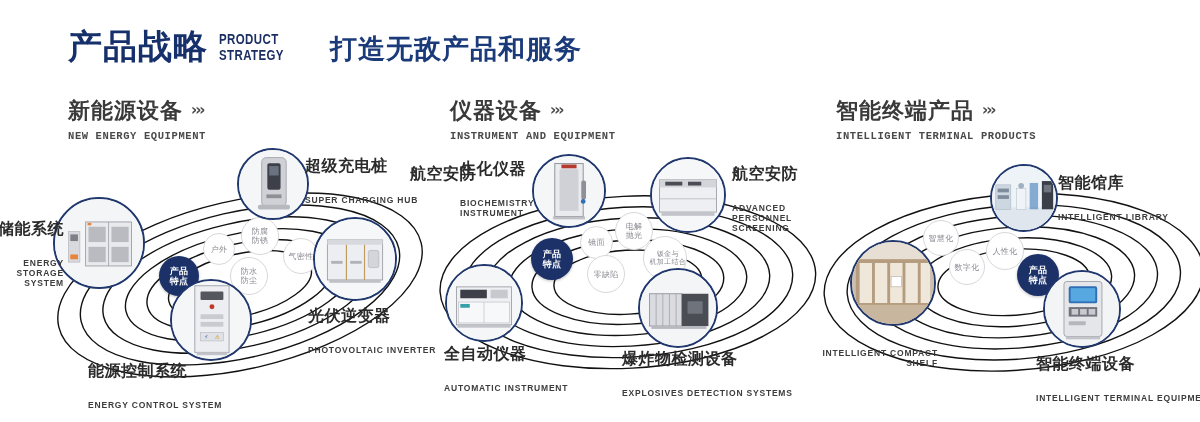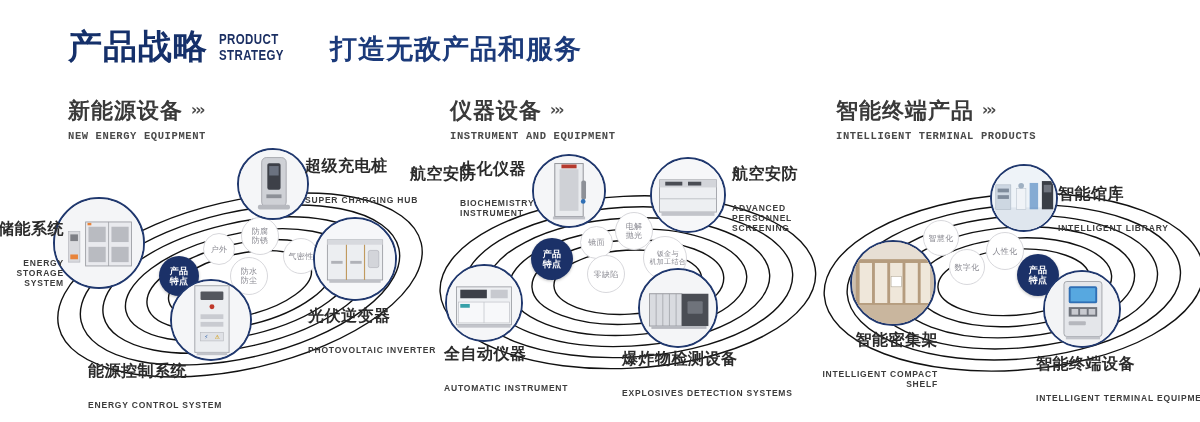--- a/index.html
+++ b/index.html
@@ -356,21 +356,21 @@
       <rect x="4" y="20" width="16" height="26" fill="#cdd7e2" stroke="#aab5c2" stroke-width="0.6"></rect>
       <rect x="6" y="24" width="12" height="4" fill="#7f8c9c"></rect>
       <rect x="6" y="31" width="12" height="4" fill="#7f8c9c"></rect>
       <rect x="26" y="24" width="10" height="22" fill="#f0f3f7" stroke="#b9c2cc" stroke-width="0.6"></rect>
       <circle cx="31" cy="21" r="3" fill="#9fb0c2"></circle>
       <rect x="40" y="18" width="9" height="28" fill="#2f6fb5" opacity="0.55"></rect>
       <rect x="53" y="16" width="12" height="30" fill="#3a3f47"></rect>
       <rect x="55" y="20" width="8" height="8" fill="#6f757f"></rect>
     </svg>
   </div>
-  <div class="cap" style="left:240px; top:24px;">
+  <div class="cap" style="left:240px; top:13px;">
     <div class="cn">智能馆库</div>
     <div class="en">INTELLIGENT LIBRARY</div>
   </div>
 
   <div class="node" style="left:32px; top:80px; width:86px; height:86px;">
     <svg viewBox="0 0 86 86" width="86" height="86">
       <rect x="0" y="0" width="86" height="86" fill="#cdbfae"></rect>
       <rect x="0" y="0" width="86" height="22" fill="#e7dfd4"></rect>
       <rect x="4" y="18" width="78" height="48" fill="#b59c7e"></rect>
       <g fill="#efe7da">
@@ -378,21 +378,20 @@
         <rect x="24" y="22" width="13" height="42"></rect>
         <rect x="40" y="22" width="13" height="42"></rect>
         <rect x="56" y="22" width="13" height="42"></rect>
         <rect x="72" y="22" width="10" height="42"></rect>
       </g>
       <rect x="41" y="36" width="11" height="11" fill="#ffffff" stroke="#b0a795" stroke-width="0.6"></rect>
       <rect x="0" y="66" width="86" height="20" fill="#c9b69e"></rect>
     </svg>
   </div>
   <div class="cap right" style="left:-4px; top:170px; width:124px;">
-    <div class="cn">智能密集架</div>
     <div class="en" style="white-space:normal;">INTELLIGENT COMPACT SHELF</div>
   </div>
 
   <div class="node" style="left:225px; top:110px; width:78px; height:78px;">
     <svg viewBox="0 0 78 78" width="78" height="78">
       <rect x="0" y="0" width="78" height="78" fill="#f3f4f6"></rect>
       <rect x="20" y="10" width="40" height="58" rx="3" fill="#e4e6ea" stroke="#9a9ca2" stroke-width="0.9"></rect>
       <rect x="25" y="15" width="30" height="18" rx="2" fill="#2f6fb5"></rect>
       <rect x="27" y="17" width="26" height="14" fill="#57a8e0"></rect>
       <rect x="25" y="37" width="30" height="10" fill="#6f737b"></rect>

